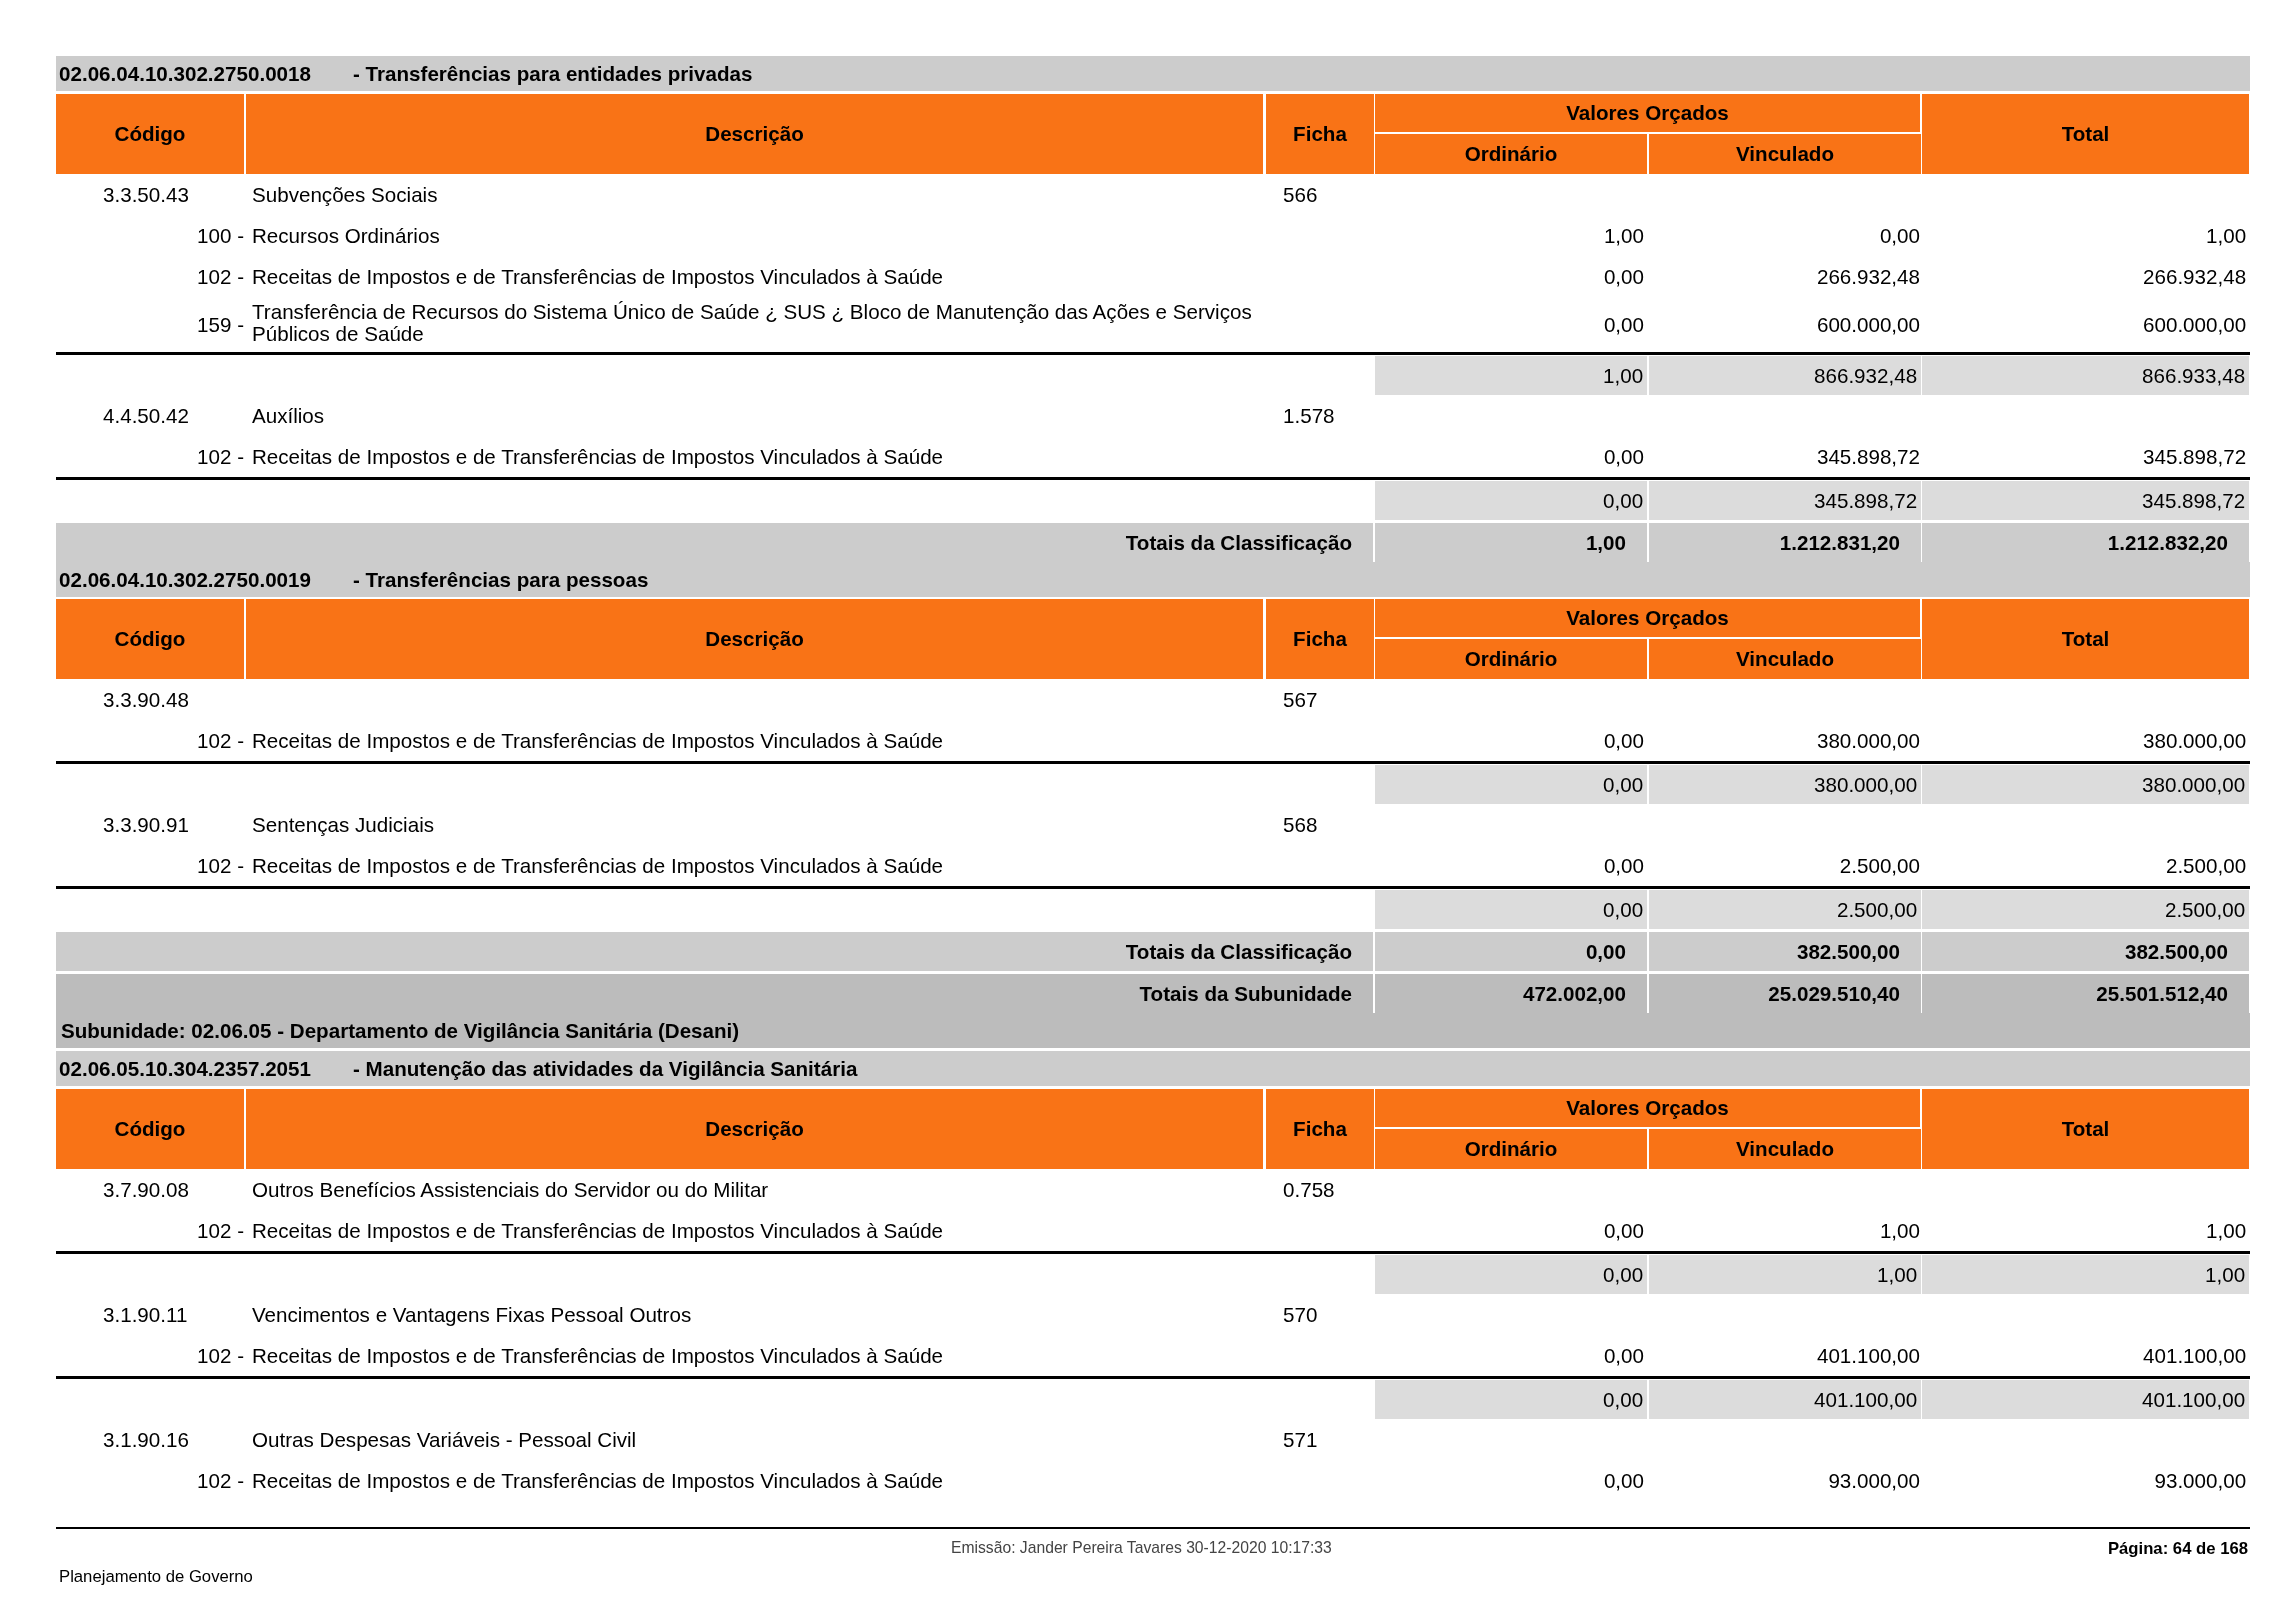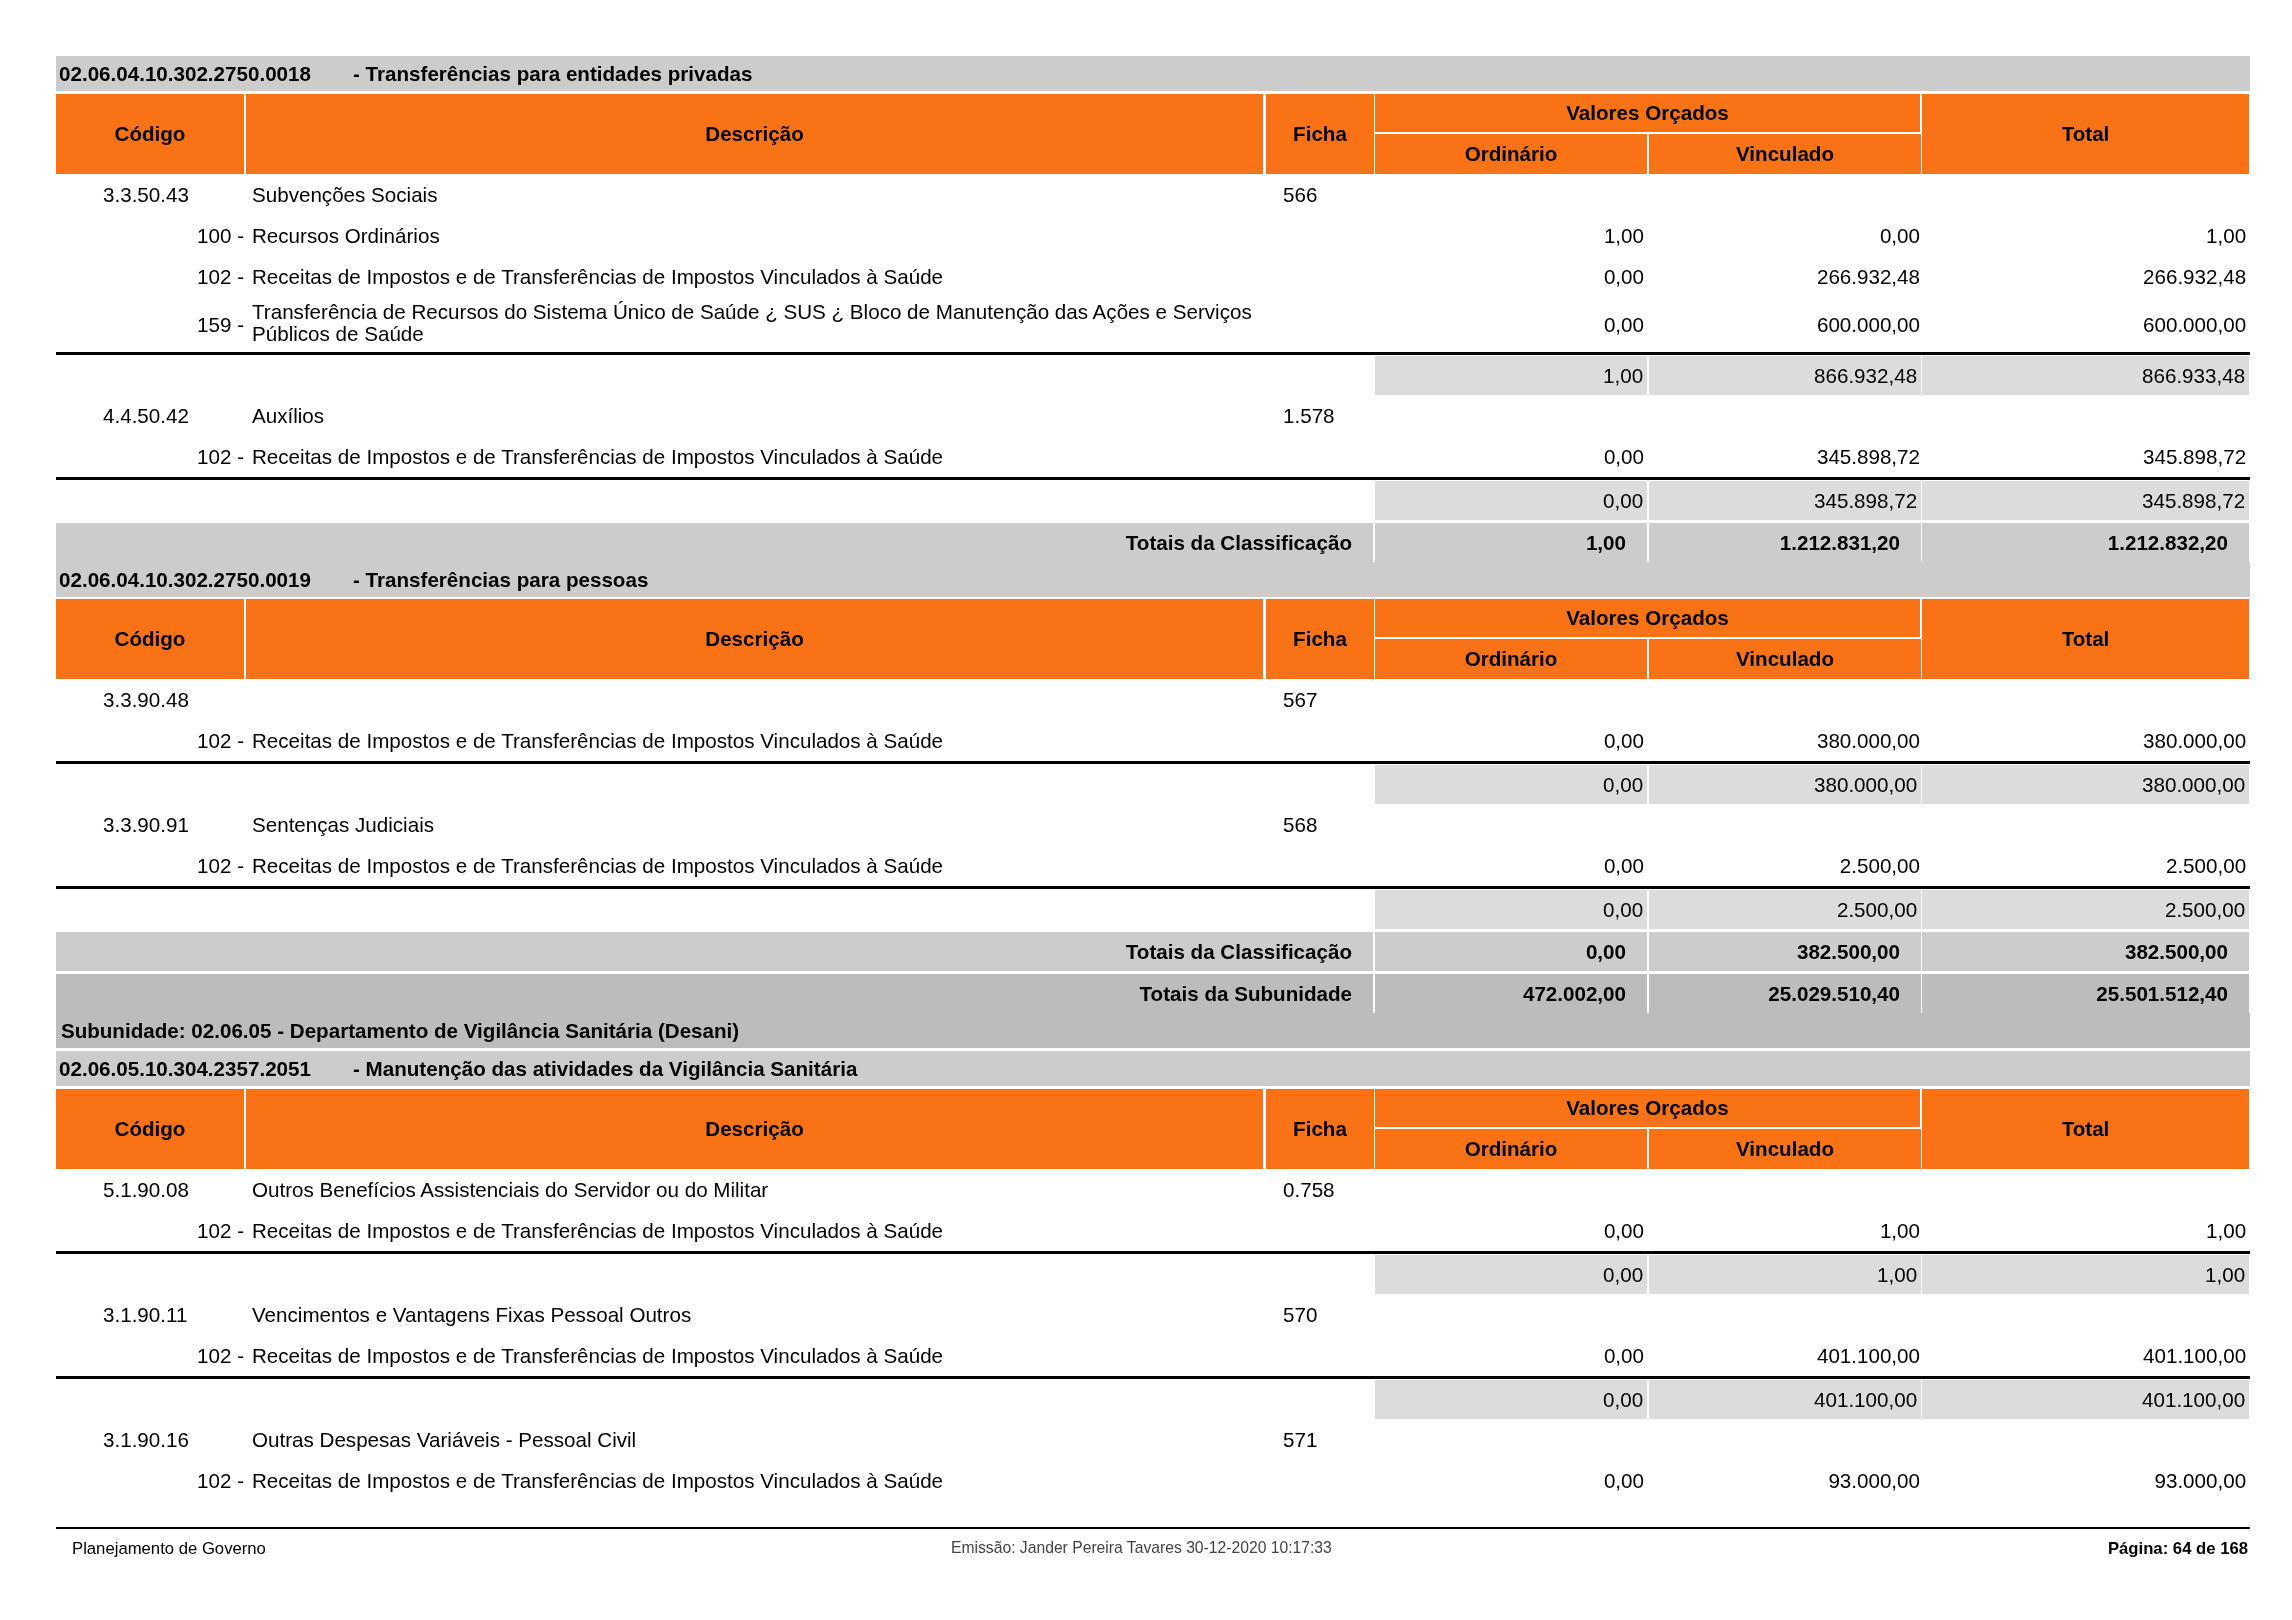--- a/index.html
+++ b/index.html
@@ -37,21 +37,21 @@
   .sub div { position: absolute; top: 0; height: 39px; line-height: 39px; background: #dcdcdc; text-align: right; padding-right: 3.9px; box-sizing: border-box; }
   .tot { position: relative; height: 39px; margin-top: 2.9px; }
   .tot div { position: absolute; top: 0; height: 39px; line-height: 39px; background: #cccccc; font-weight: bold; text-align: right; padding-right: 21px; box-sizing: border-box; }
   .tot.dark div { background: #bcbcbc; }
   .tot .lbl { left: 0; width: 1317px; }
   .x-ord { left: 1319px; width: 272px; }
   .x-vin { left: 1593px; width: 272px; }
   .x-tot { left: 1866px; width: 327px; }
   .footer-rule { position: absolute; left: 56px; top: 1527px; width: 2194px; height: 2px; background: #000; }
   .footer { position: absolute; top: 1539px; font-size: 16.7px; }
-  .f-left { left: 72px; }
+  .f-left { left: 59px; margin-top: 28px; }
   .f-mid { left: 951px; color: #444; font-size: 15.7px; }
   .f-right { right: 45px; }
 </style>
 </head>
 <body>
 
 <div class="page" id="page">
     <div class="sect"><span class="code">02.06.04.10.302.2750.0018</span><span>- Transferências para entidades privadas</span></div>
     <div class="hdr">
       <div class="c-cod" style="top:0;height:80px;">Código</div>
@@ -180,21 +180,21 @@
     <div class="hdr">
       <div class="c-cod" style="top:0;height:80px;">Código</div>
       <div class="c-desc" style="top:0;height:80px;">Descrição</div>
       <div class="c-ficha" style="top:0;height:80px;">Ficha</div>
       <div class="c-vo" style="top:0;height:38px;">Valores Orçados</div>
       <div class="c-ord" style="top:40px;height:40px;">Ordinário</div>
       <div class="c-vin" style="top:40px;height:40px;">Vinculado</div>
       <div class="c-tot" style="top:0;height:80px;">Total</div>
     </div>
     <div class="line">
-      <span class="elem-code">5.1.90.08</span>
+      <span class="elem-code">3.7.90.08</span>
       <span class="elem-desc">Outros Benefícios Assistenciais do Servidor ou do Militar</span>
       <span class="elem-ficha">0.758</span>
     </div>
     <div class="line">
       <span class="src-code">102 -</span>
       <span class="src-desc">Receitas de Impostos e de Transferências de Impostos Vinculados à Saúde</span>
       <span class="num n-ord">0,00</span>
       <span class="num n-vin">1,00</span>
       <span class="num n-tot">1,00</span>
     </div>

